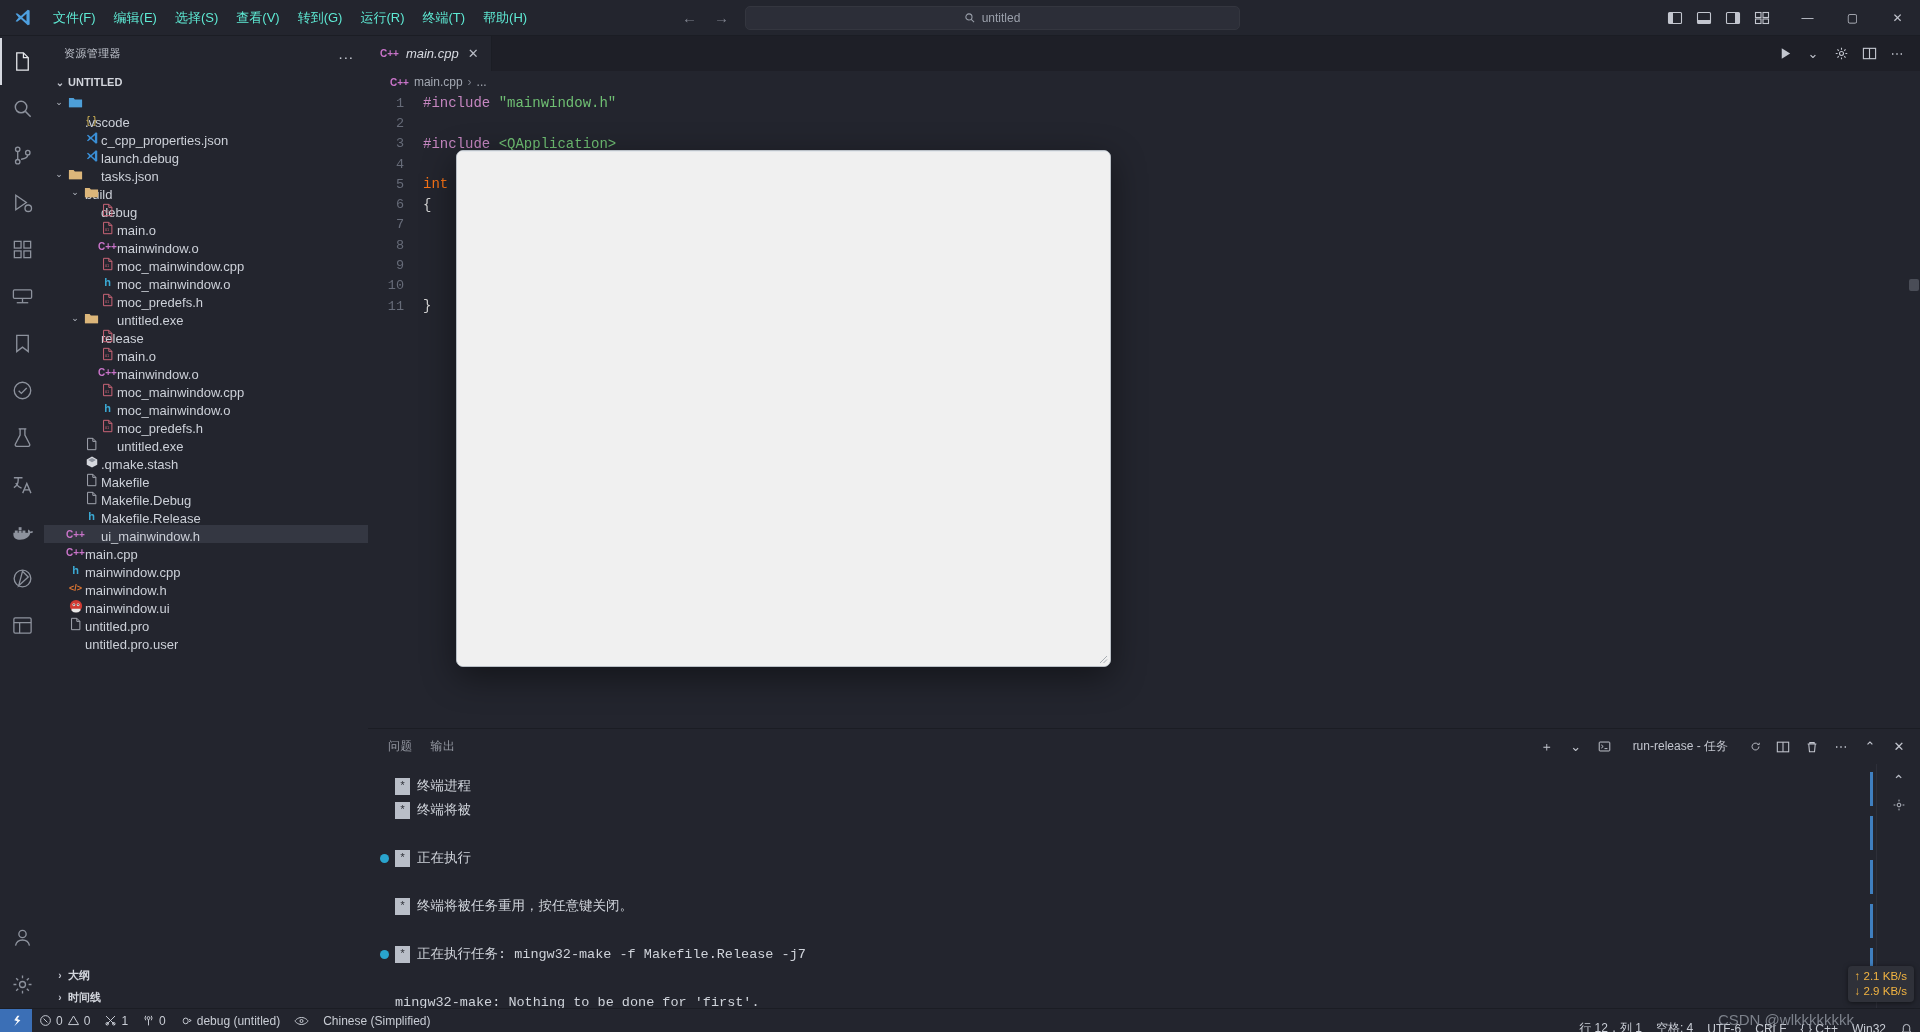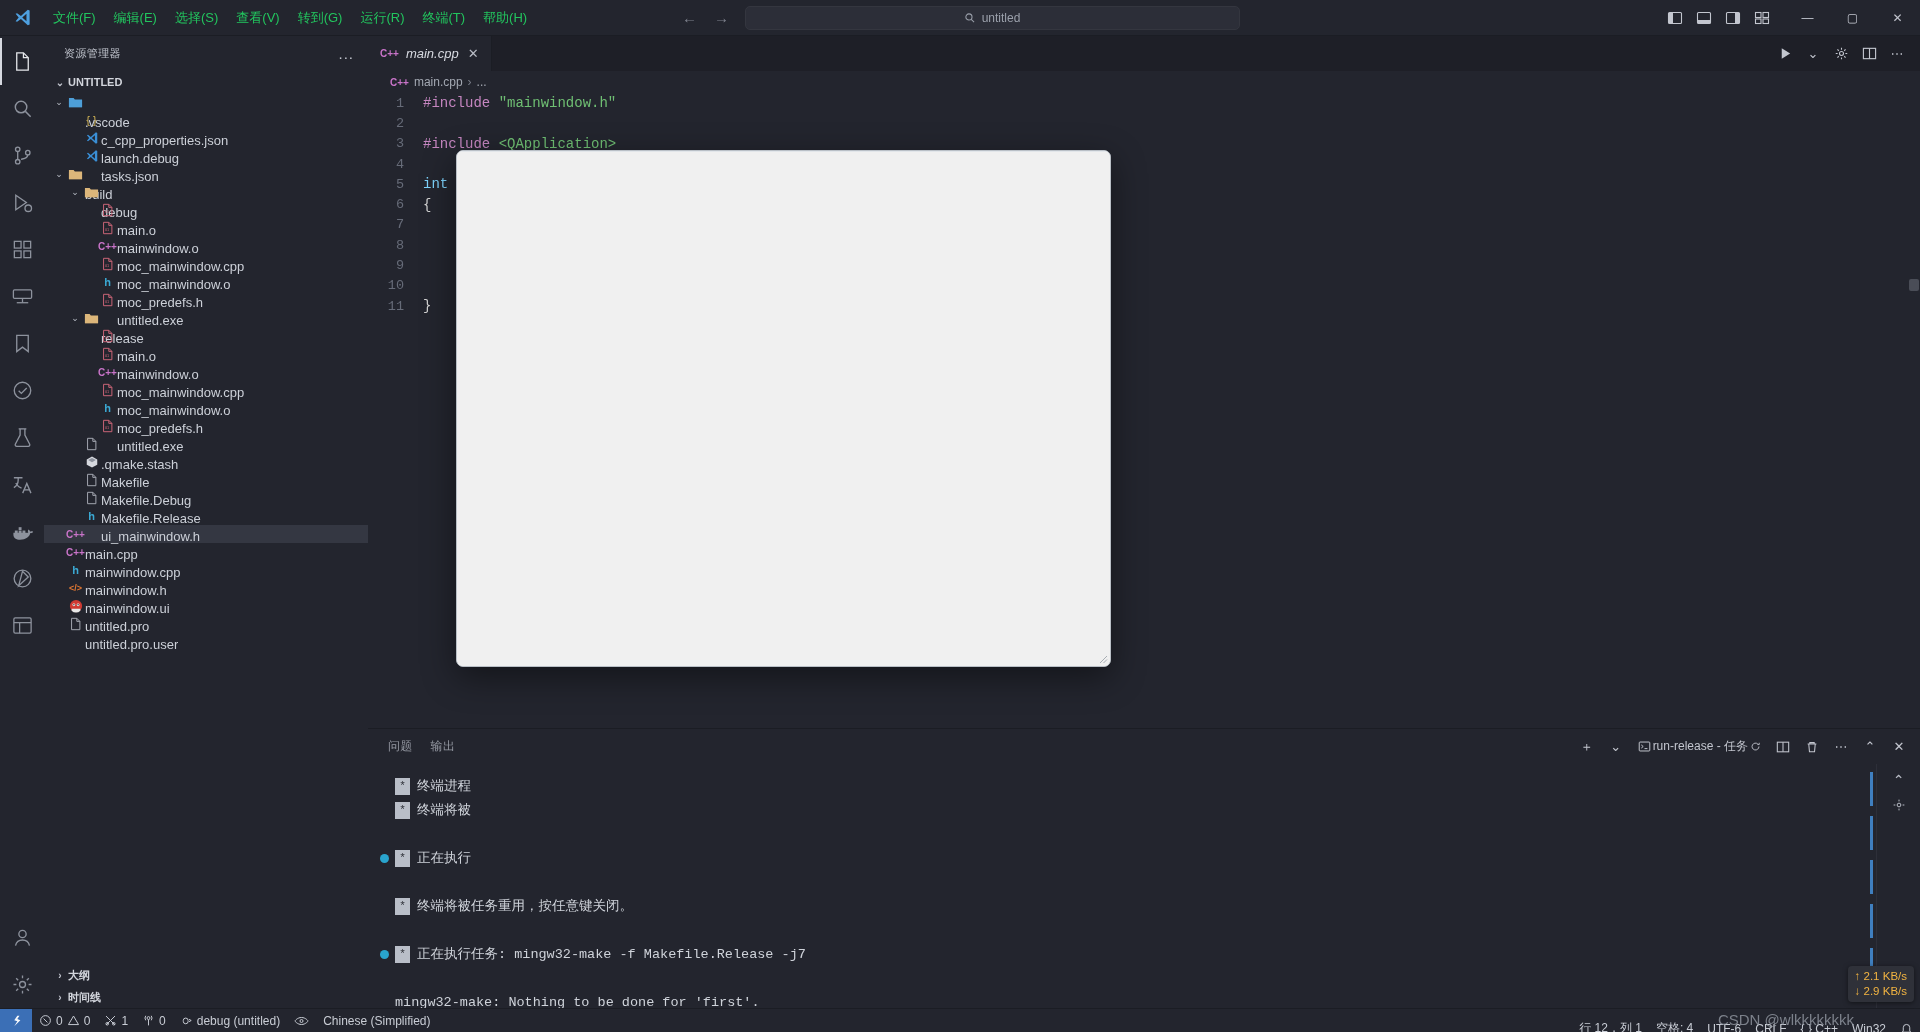--- a/index.html
+++ b/index.html
@@ -13,21 +13,21 @@
 
   
   .titlebar {
     height: 36px; background: #23252e; display: flex; align-items: center;
     flex: none; position: relative; border-bottom: 1px solid #1b1d24;
   }
   .vscode-logo { width: 44px; display: flex; align-items: center; justify-content: center; }
   .vscode-logo svg { width: 19px; height: 19px; }
   .menu { display: flex; align-items: center; height: 100%; }
   .menu-item {
-    font-size: 13px; color: #22c55e; padding: 0 9px; height: 100%;
+    font-size: 13px; color: #5eead4; padding: 0 9px; height: 100%;
     display: flex; align-items: center; cursor: default; white-space: nowrap;
   }
   .tb-center { position: absolute; left: 0; right: 0; display: flex; justify-content: center; align-items: center; pointer-events: none; }
   .nav-arrows { display: flex; gap: 14px; margin-right: 14px; pointer-events: auto; }
   .nav-arrow { color: #7e828e; font-size: 15px; width: 18px; text-align: center; cursor: pointer; }
   .quickinput {
     width: 495px; height: 24px; background: #2c2e38; border: 1px solid #34363f;
     border-radius: 5px; display: flex; align-items: center; justify-content: center;
     gap: 6px; pointer-events: auto; cursor: text;
   }
@@ -116,32 +116,32 @@
   .cline { height: 20.3px; display: flex; align-items: center; position: relative; }
   .cline.current { background: #2a2c36; }
   .gutter {
     width: 55px; text-align: right; padding-right: 19px; color: #666b78;
     font-size: 13.5px; flex: none; position: relative;
   }
   .cline.current .gutter { color: #c3c6cf; }
   .ctext { white-space: pre; color: #d4d4d4; }
   .k-pre { color: #c586c0; }
   .k-str { color: #6fbf73; }
-  .k-type { color: #7dd3fc; }
+  .k-type { color: #f97316; }
   .k-punct { color: #d4d4d4; }
   .ed-scrollbar { position: absolute; right: 0; top: 0; width: 14px; height: 100%; }
   .ed-scroll-thumb { position: absolute; right: 1px; top: 186px; width: 10px; height: 12px; background: #4a4d57; border-radius: 2px; }
 
   
   .panel { height: 280px; background: #23252e; display: flex; flex-direction: column; flex: none; border-top: 1px solid #1b1d24; }
   .panel-header { height: 35px; display: flex; align-items: center; padding-left: 20px; flex: none; }
   .ptab { font-size: 12px; color: #9498a2; margin-right: 18px; height: 100%; display: flex; align-items: center; cursor: pointer; position: relative; letter-spacing: .3px; }
   .panel-actions { margin-left: auto; display: flex; align-items: center; gap: 3px; padding-right: 8px; }
   .pa-btn { height: 26px; min-width: 26px; display: flex; align-items: center; justify-content: center; color: #c3c6cf; font-size: 13px; cursor: pointer; border-radius: 4px; padding: 0 3px; }
-  .term-select { display: flex; align-items: center; gap: 2px; font-size: 12px; color: #c3c6cf; padding: 0 6px; height: 24px; cursor: pointer; }
+  .term-select { display: flex; align-items: center; gap: 22px; font-size: 12px; color: #c3c6cf; padding: 0 6px; height: 24px; cursor: pointer; }
   .panel-body { flex: 1; position: relative; overflow: hidden; display: flex; }
   .term-text {
     flex: 1; padding-left: 12px; padding-top: 10px;
     font-family: "Liberation Mono", "DejaVu Sans Mono", monospace; font-size: 13.5px; color: #cfd3da;
     position: relative;
   }
   .tline { height: 24px; display: flex; align-items: center; white-space: pre; }
   .tline .dot { width: 9px; height: 9px; border-radius: 50%; background: #29a4cd; margin-right: 6px; flex: none; }
   .tline .dot.blank { background: transparent; }
   .star { background: #b9bec8; color: #2c2e36; width: 15px; height: 17px; display: inline-flex; align-items: center; justify-content: center; font-size: 11px; margin-right: 7px; flex: none; }

